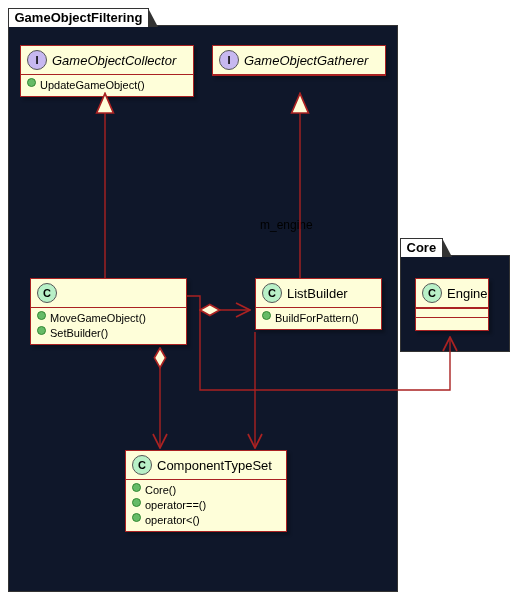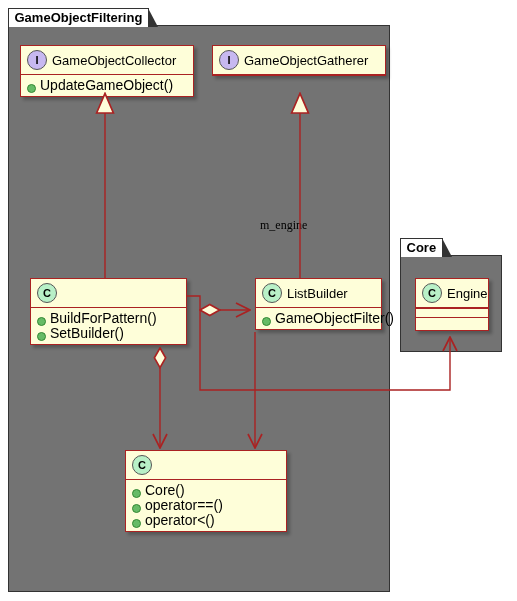--- a/index.html
+++ b/index.html
@@ -7,21 +7,22 @@
     font-family: sans-serif;
     font-size: 12px;
     background: #fff;
     width: 517px;
     height: 601px;
     position: relative;
   }
   .package {
     position: absolute;
     border: 1.5px solid #333;
-    background: #737373;
+    background: #0f172a;
+    padding-left: 8px;
   }
   .package-tab {
     position: absolute;
     top: -18px;
     left: -1.5px;
     height: 18px;
     border: 1.5px solid #333;
     border-bottom: none;
     background: #fff;
     padding: 0 6px;
@@ -59,53 +60,52 @@
     display: inline-flex;
     align-items: center;
     justify-content: center;
     font-weight: bold;
     font-size: 11px;
     flex-shrink: 0;
   }
   .type-icon.i { background: #c7b8f0; }
   .type-icon.c { background: #b8f0c7; }
   .class-name { font-size: 13px; }
-  .class-name.italic { }
+  .class-name.italic { font-style: italic; }
   .class-body {
     padding: 3px 6px;
     min-height: 6px;
   }
   .class-body.empty-sep { border-top: 1.5px solid #a22; min-height:4px; padding:2px 6px;}
   .method {
     display: flex;
-    align-items: flex-end;
+    align-items: flex-start;
     gap: 4px;
     line-height: 15px;
     white-space: nowrap;
-    font-size: 14px;
+    font-size: 11px;
   }
   .method::before {
     content: "";
     width: 7px; height: 7px;
     border-radius: 50%;
     background: #6b6;
     border: 1px solid #383;
     flex-shrink: 0;
   }
   svg.connectors {
     position: absolute;
     left: 0; top: 0;
     width: 517px; height: 601px;
     pointer-events: none;
   }
   .label {
     position: absolute;
     font-size: 12px;
     background: transparent;
-    font-family: Liberation Serif, serif;
   }
 </style>
 </head>
 <body>
 
 <div class="package" style="left:8px; top:25px; width:380px; height:565px;">
   <div class="package-tab">
     <span>GameObjectFiltering</span>
   </div>
 </div>
@@ -134,52 +134,53 @@
     <span class="class-name italic">GameObjectGatherer</span>
   </div>
 </div>
 
 <div class="class-box" style="left:30px; top:278px; width:155px;">
   <div class="class-header">
     <span class="type-icon c">C</span>
   </div>
   <div class="class-body">
     <div class="method">
+        <span>MoveGameObject()</span>
+      </div>
+    <div class="method">
+        <span>SetBuilder()</span>
+      </div>
+  </div>
+</div>
+
+<div class="class-box" style="left:255px; top:278px; width:125px;">
+  <div class="class-header">
+    <span class="type-icon c">C</span>
+    <span class="class-name">ListBuilder</span>
+  </div>
+  <div class="class-body">
+    <div class="method">
         <span>BuildForPattern()</span>
-      </div>
-    <div class="method">
-        <span>SetBuilder()</span>
-      </div>
-  </div>
-</div>
-
-<div class="class-box" style="left:255px; top:278px; width:125px;">
-  <div class="class-header">
-    <span class="type-icon c">C</span>
-    <span class="class-name">ListBuilder</span>
-  </div>
-  <div class="class-body">
-    <div class="method">
-        <span>GameObjectFilter()</span>
       </div>
   </div>
 </div>
 
 <div class="class-box" style="left:415px; top:278px; width:72px;">
   <div class="class-header">
     <span class="type-icon c">C</span>
     <span class="class-name">Engine</span>
   </div>
   <div class="class-body empty-sep"></div>
   <div class="class-body" style="border-top:1.5px solid #a22;"></div>
 </div>
 
 <div class="class-box" style="left:125px; top:450px; width:160px;">
   <div class="class-header">
     <span class="type-icon c">C</span>
+    <span class="class-name">ComponentTypeSet</span>
   </div>
   <div class="class-body">
     <div class="method">
         <span>Core()</span>
       </div>
     <div class="method">
         <span>operator==()</span>
       </div>
     <div class="method">
         <span>operator&lt;()</span>

